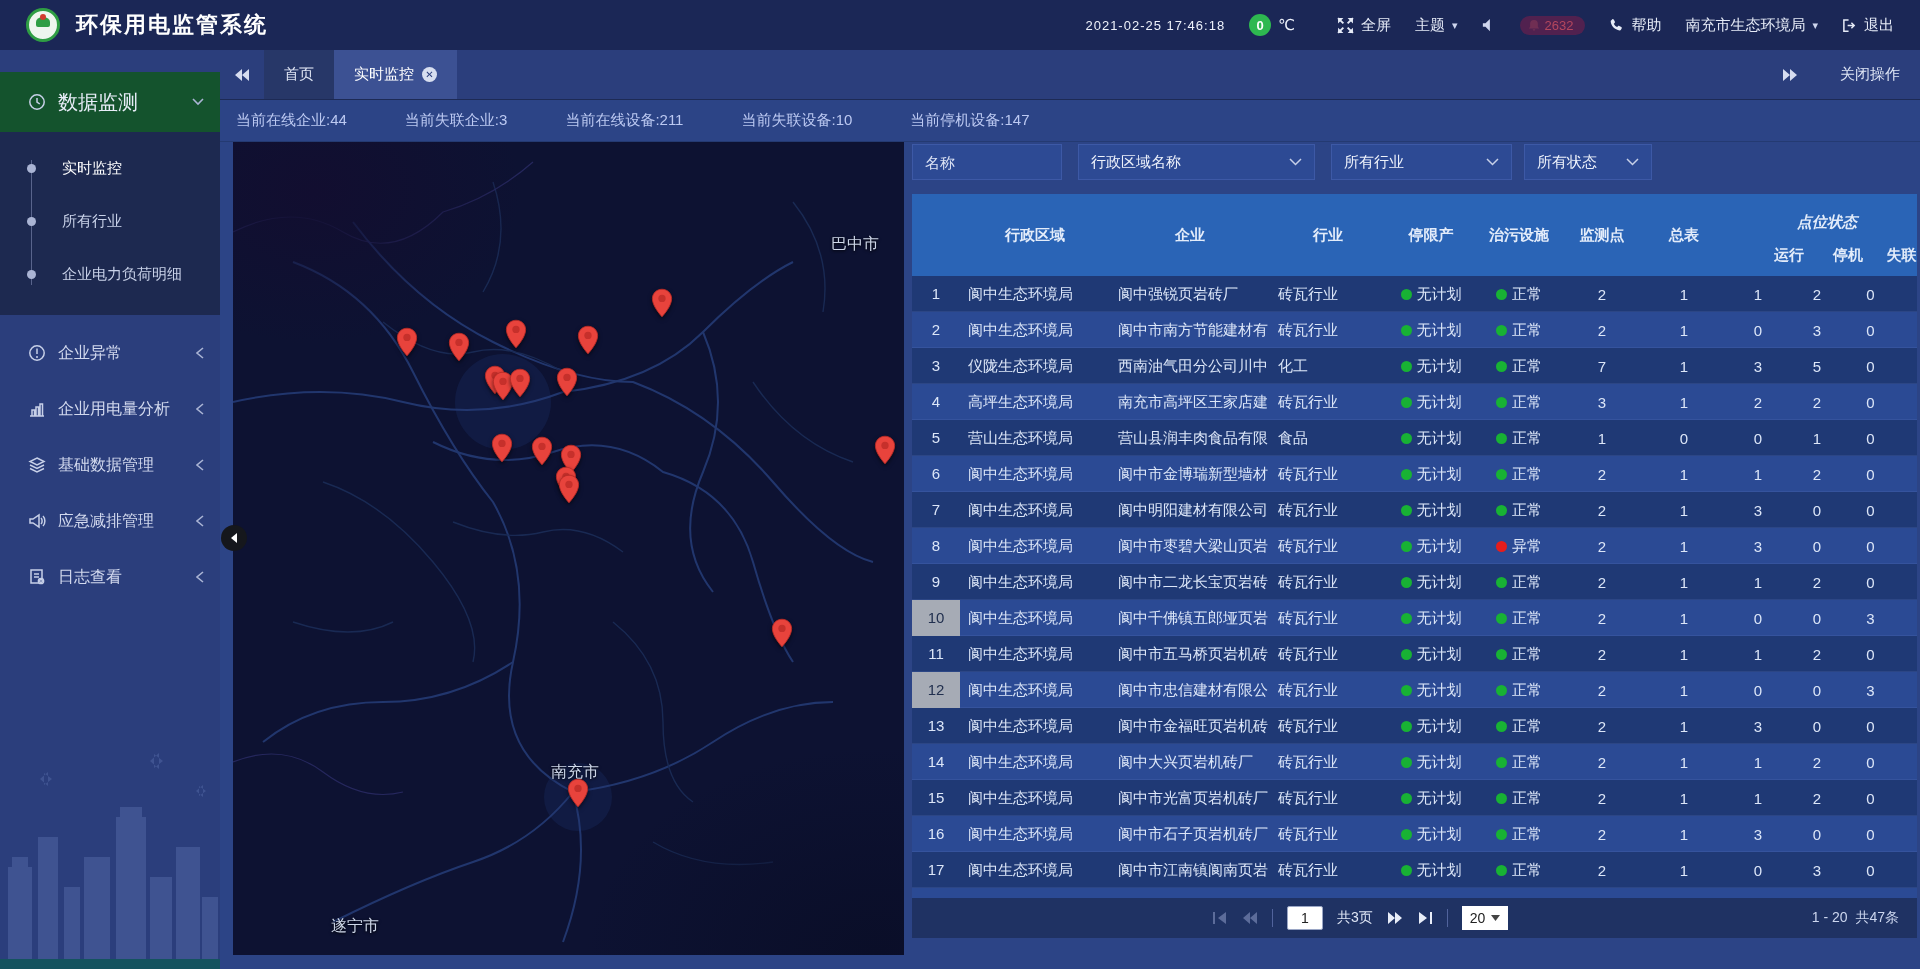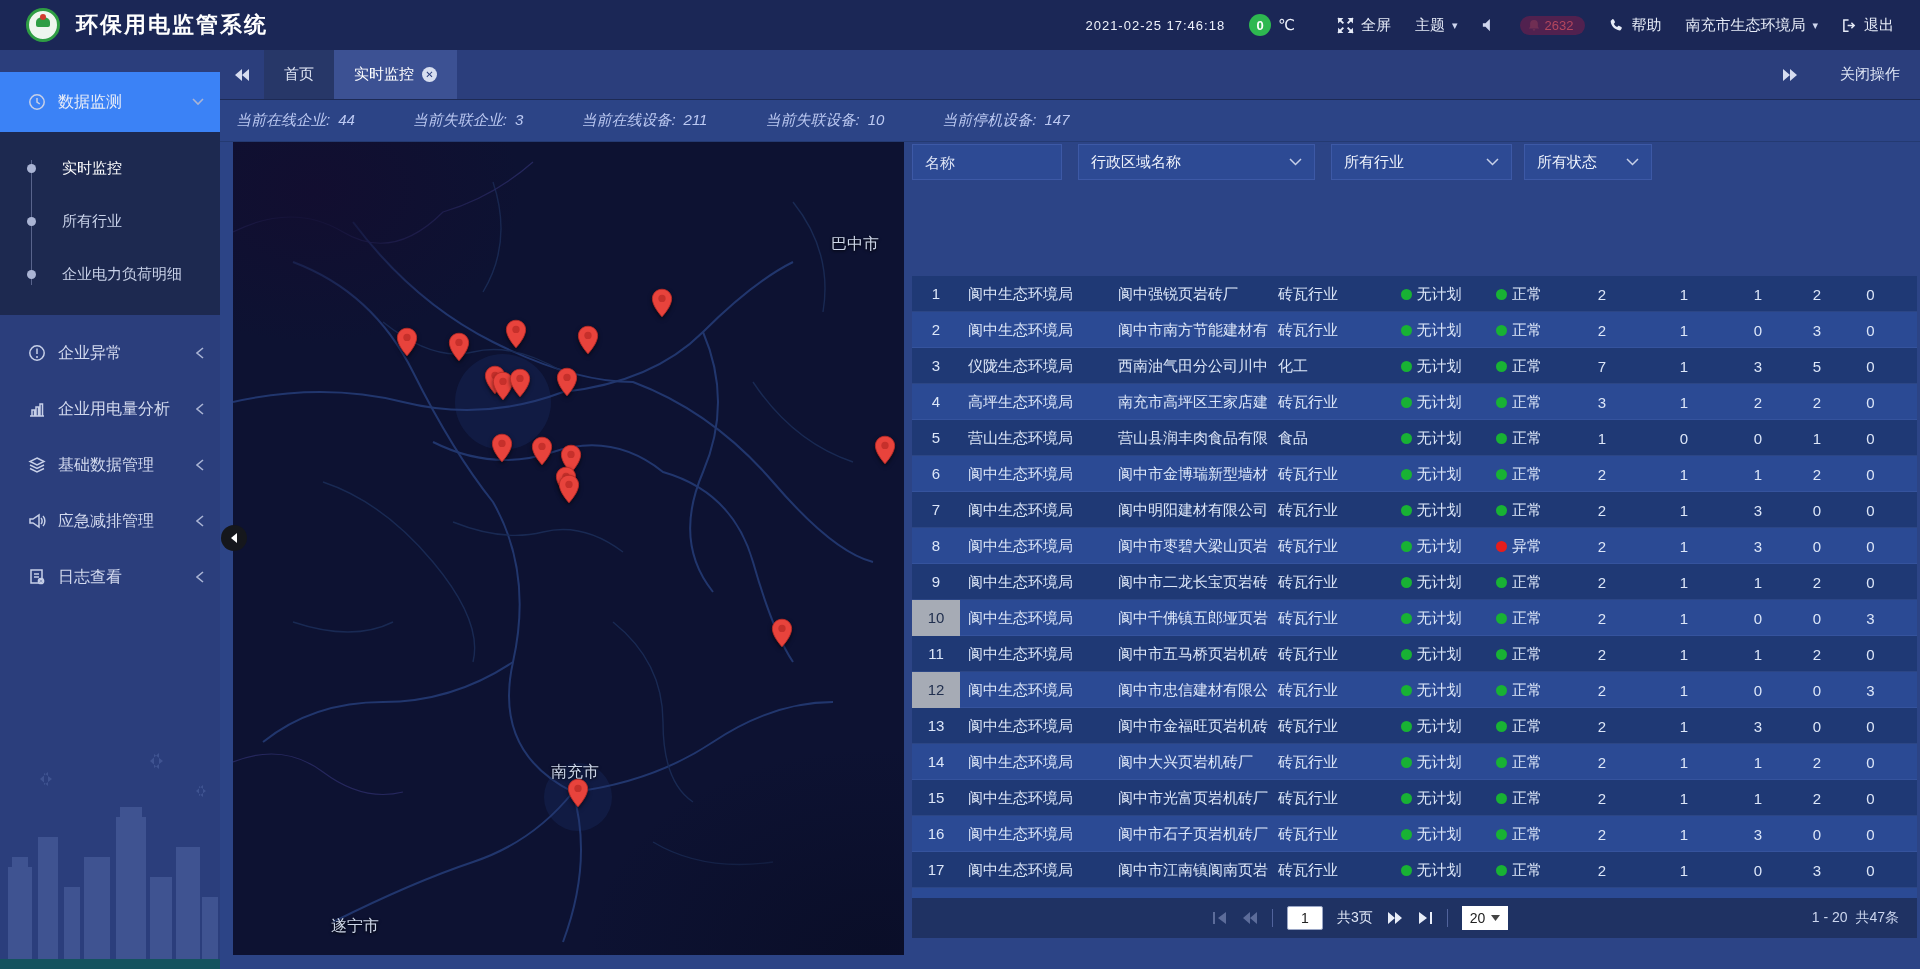--- a/index.html
+++ b/index.html
@@ -27,21 +27,21 @@
   .badge-pill { background:rgba(125,30,75,.55); border-radius:10px; padding:2px 12px 2px 8px;
     color:#b4475e; font-size:13px; display:flex; align-items:center; gap:5px; }
   .caret { font-size:11px; color:#cfd6ee; }
   .hicon { display:inline-flex; }
   .gap-big { margin-left:18px; }
 
   
   .sidebar { position:absolute; left:0; top:50px; width:220px; height:919px;
     background:#2b3e7c; z-index:20; overflow:hidden; }
   .menu-section-head { height:60px; display:flex; align-items:center; padding:0 16px 0 28px;
-    background:#3b82f6; color:#e8edf8; font-size:16px; cursor:pointer; }
+    background:#14532d; color:#e8edf8; font-size:20px; cursor:pointer; }
   .menu-section-head .mlabel { margin-left:12px; }
   .menu-section-head .chev { margin-left:auto; }
   .submenu { background:#1d2950; position:relative; padding:10px 0 14px 0; }
   .submenu .vline { position:absolute; left:31px; top:28px; bottom:30px; width:1px;
     background:rgba(150,160,200,.5); }
   .submenu-item { height:53px; display:flex; align-items:center; padding-left:62px;
     color:#c8d1e8; font-size:15px; position:relative; cursor:pointer; }
   .submenu-item .bullet { position:absolute; left:27px; width:9px; height:9px; border-radius:50%;
     background:#aab4d4; }
   .submenu-item.active { color:#ffffff; }
@@ -61,21 +61,21 @@
   .tab.active { background:#3c5193; color:#ffffff; }
   .tab-close { width:15px; height:15px; border-radius:50%; background:#d8dff0; color:#2b3e7d;
     font-size:10px; line-height:15px; text-align:center; font-weight:bold; }
   .tabbar-right { margin-left:auto; display:flex; align-items:center; gap:42px; padding-right:20px;
     color:#dfe6f5; font-size:15px; }
 
   
   .statsbar { position:absolute; left:220px; top:100px; width:1700px; height:42px;
     background:#2c4486; border-bottom:1px solid #243a72; display:flex; align-items:center;
     gap:58px; padding-left:16px; color:#bcc9f2; font-size:15px; }
-  .stat { display:flex; gap:8px; white-space:nowrap;font-style:italic; }
+  .stat { display:flex; gap:0; white-space:nowrap; }
 
   
   .content { position:absolute; left:220px; top:142px; width:1700px; height:827px; background:#2c4486; }
 
   
   .map { position:absolute; left:13px; top:0; width:671px; height:813px; background:#0d1232; overflow:visible; }
   .map-inner { position:absolute; inset:0; overflow:hidden; }
   .map-shade { position:absolute; inset:0;
     background:radial-gradient(ellipse 300px 220px at 12% 6%, #120e30 0%, rgba(18,14,48,0) 70%),
                radial-gradient(ellipse 420px 300px at 96% 100%, #0a0e28 0%, rgba(10,14,40,0) 70%); }
@@ -572,20 +572,40 @@
       <div class="f-box f-dd w128">
         <span>所有状态</span>
         <span class="dd-chev hicon">
           <svg width="13" height="8" viewBox="0 0 13 8" fill="none" stroke="#c7d0e8" stroke-width="1.5">
               <path d="M1 1l5.5 5.5L12 1"></path>
             </svg>
         </span>
       </div>
     </div>
 
+    <div class="thead">
+      <div class="th-left">
+        <div></div>
+        <div>行政区域</div>
+        <div>企业</div>
+        <div>行业</div>
+        <div>停限产</div>
+        <div>治污设施</div>
+        <div>监测点</div>
+        <div>总表</div>
+      </div>
+      <div class="th-group">
+        <div class="th-group-title">点位状态</div>
+        <div class="th-group-cols">
+          <div>运行</div>
+          <div>停机</div>
+          <div>失联</div>
+        </div>
+      </div>
+    </div>
 
     <div class="tbody">
 
         <div class="t-row">
           <div class="c num">1</div>
           <div class="c left">阆中生态环境局</div>
           <div class="c left">阆中强锐页岩砖厂</div>
           <div class="c left">砖瓦行业</div>
           <div class="c status">
             <span class="dot ok"></span>

